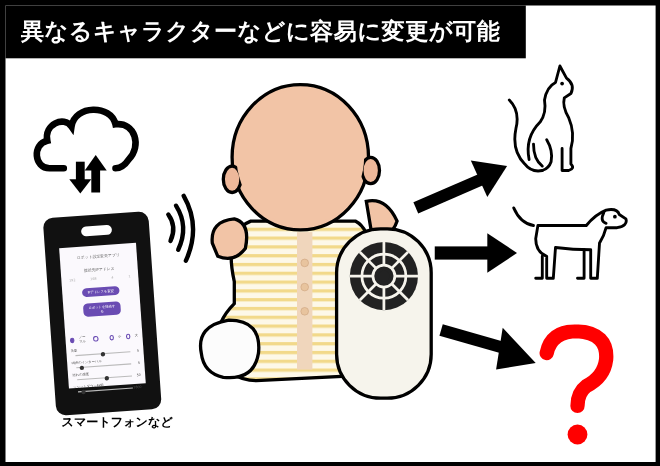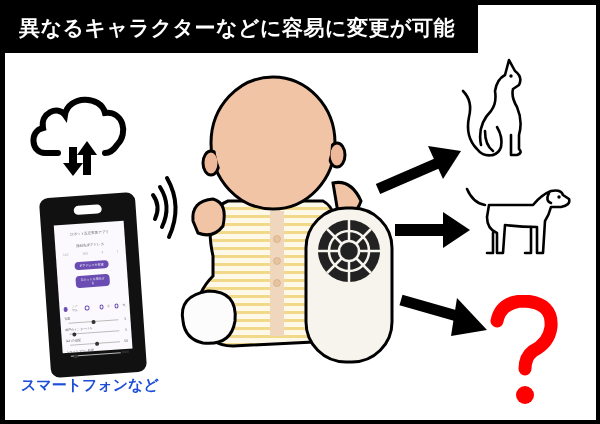--- a/index.html
+++ b/index.html
@@ -2,21 +2,21 @@
 <html><head>
 <meta charset="utf-8">
 <style>
   * { box-sizing: border-box; margin: 0; padding: 0; }
   html, body { width: 600px; height: 424px; background: #000; overflow: hidden; }
   body { font-family: "DejaVu Sans", sans-serif; position: relative; }
   .frame { position: absolute; left: 5px; top: 5px; width: 591px; height: 415px; background: #fff; }
   .title-band { position: absolute; left: 0; top: 0; width: 473px; height: 48px; background: #000; }
   .title { position: absolute; left: 14px; top: 9px; color: #fff; font-size: 21px; font-weight: bold; letter-spacing: 0.5px; white-space: nowrap; font-family: Liberation Mono, monospace; }
   .abs { position: absolute; }
-  .label { position: absolute; color: #1d4ed8; font-size: 15px; font-weight: bold; white-space: nowrap; }
+  .label { position: absolute; color: #000000; font-size: 11px; font-weight: bold; white-space: nowrap; margin-left: 35px; }
 
   
   .phone { position: absolute; left: 40px; top: 190px; width: 96px; height: 180px; background: #111; border-radius: 9px; transform: rotate(-4deg); }
   .phone-speaker { position: absolute; left: 34px; top: 10px; width: 28px; height: 9px; border-radius: 5px; background: #fff; }
   .phone-screen { position: absolute; left: 13px; top: 28px; width: 70px; height: 128px; background: #fbf9fd; padding: 4px 4px; }
   .ps-title { font-size: 3.5px; color: #666; text-align: center; margin-top: 4px; }
   .ps-sub { font-size: 3.5px; color: #666; text-align: center; margin-top: 8px; }
   .ps-fields { display: flex; justify-content: space-between; font-size: 3px; color: #aaa; margin-top: 4px; padding: 0 3px; }
   .ps-btn { display: block; margin: 6px auto 0; background: #6a4cb3; color: #fff; font-size: 3px; border-radius: 4px; padding: 2px 4px; width: 34px; text-align: center; }
   .ps-radio { display: flex; align-items: center; gap: 4px; font-size: 3px; color: #555; margin-top: 16px; }

